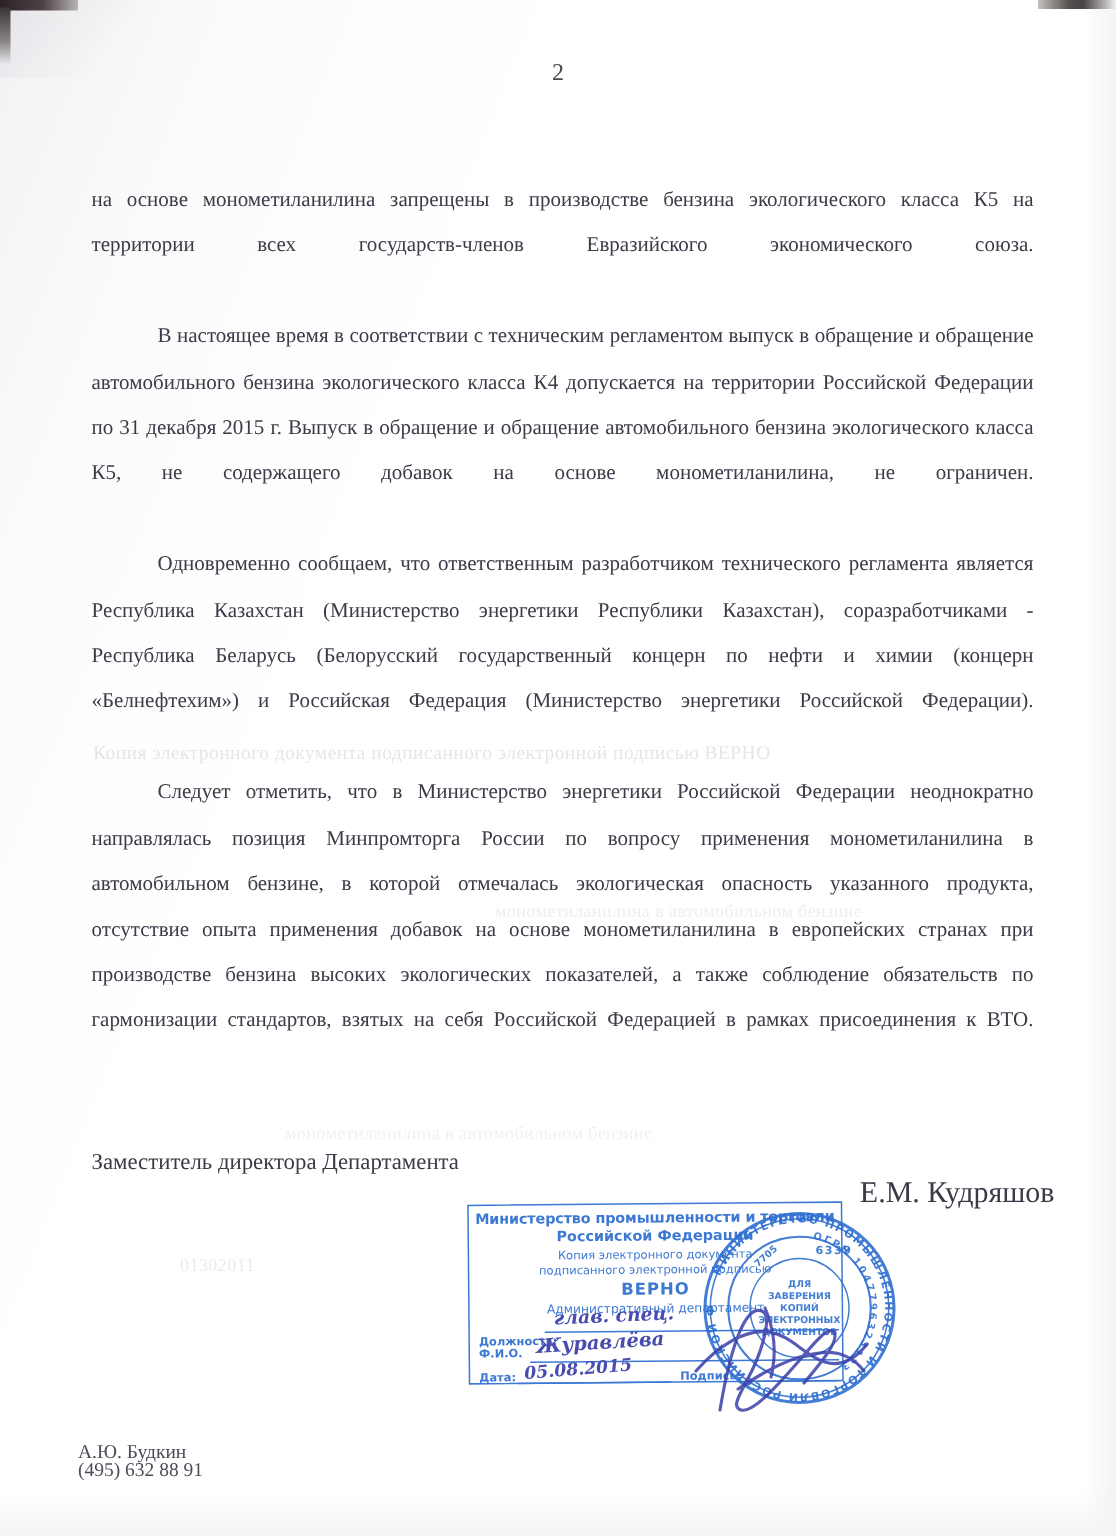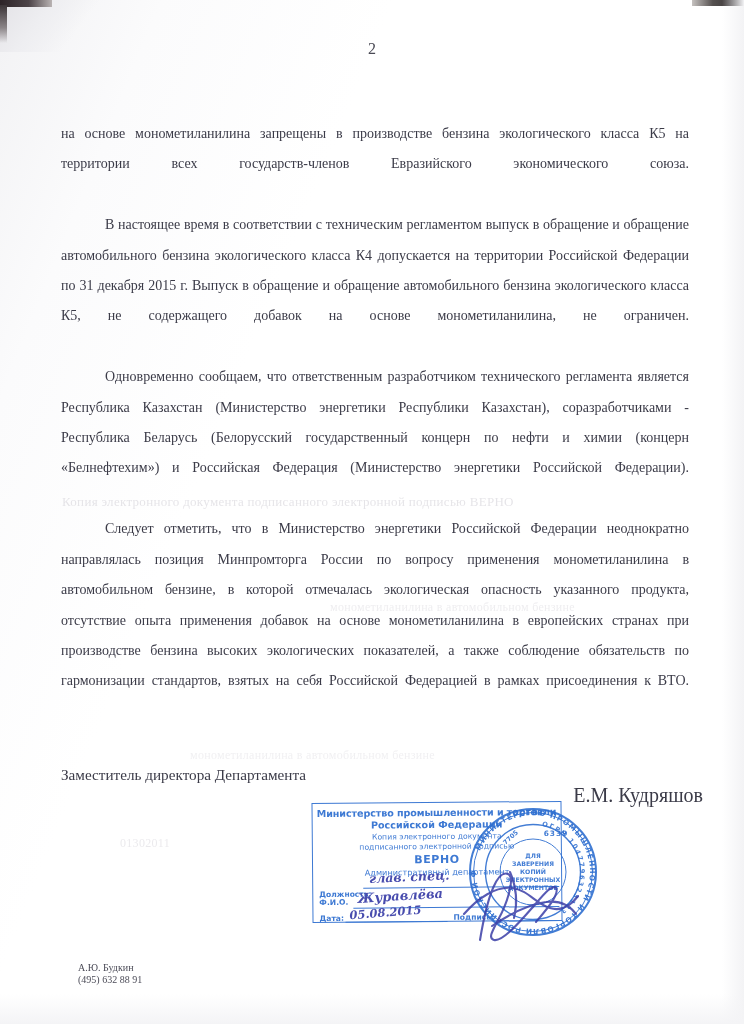--- a/index.html
+++ b/index.html
@@ -122,23 +122,23 @@
   .sig-name {
     position: absolute;
     right: -2px;
     top: 21px;
     white-space: nowrap;
     font-size: 20px;
   }
 
   .footer-contact {
     position: absolute;
-    left: 78px;
+    left: 52px;
     top: 962px;
-    font-size: 10px;
+    font-size: 13px;
     line-height: 12.4px;
     color: #4c4c58;
   }
 
   
   .stamp-rect {
     position: absolute;
     left: 312px;
     top: 802px;
     width: 250px;

